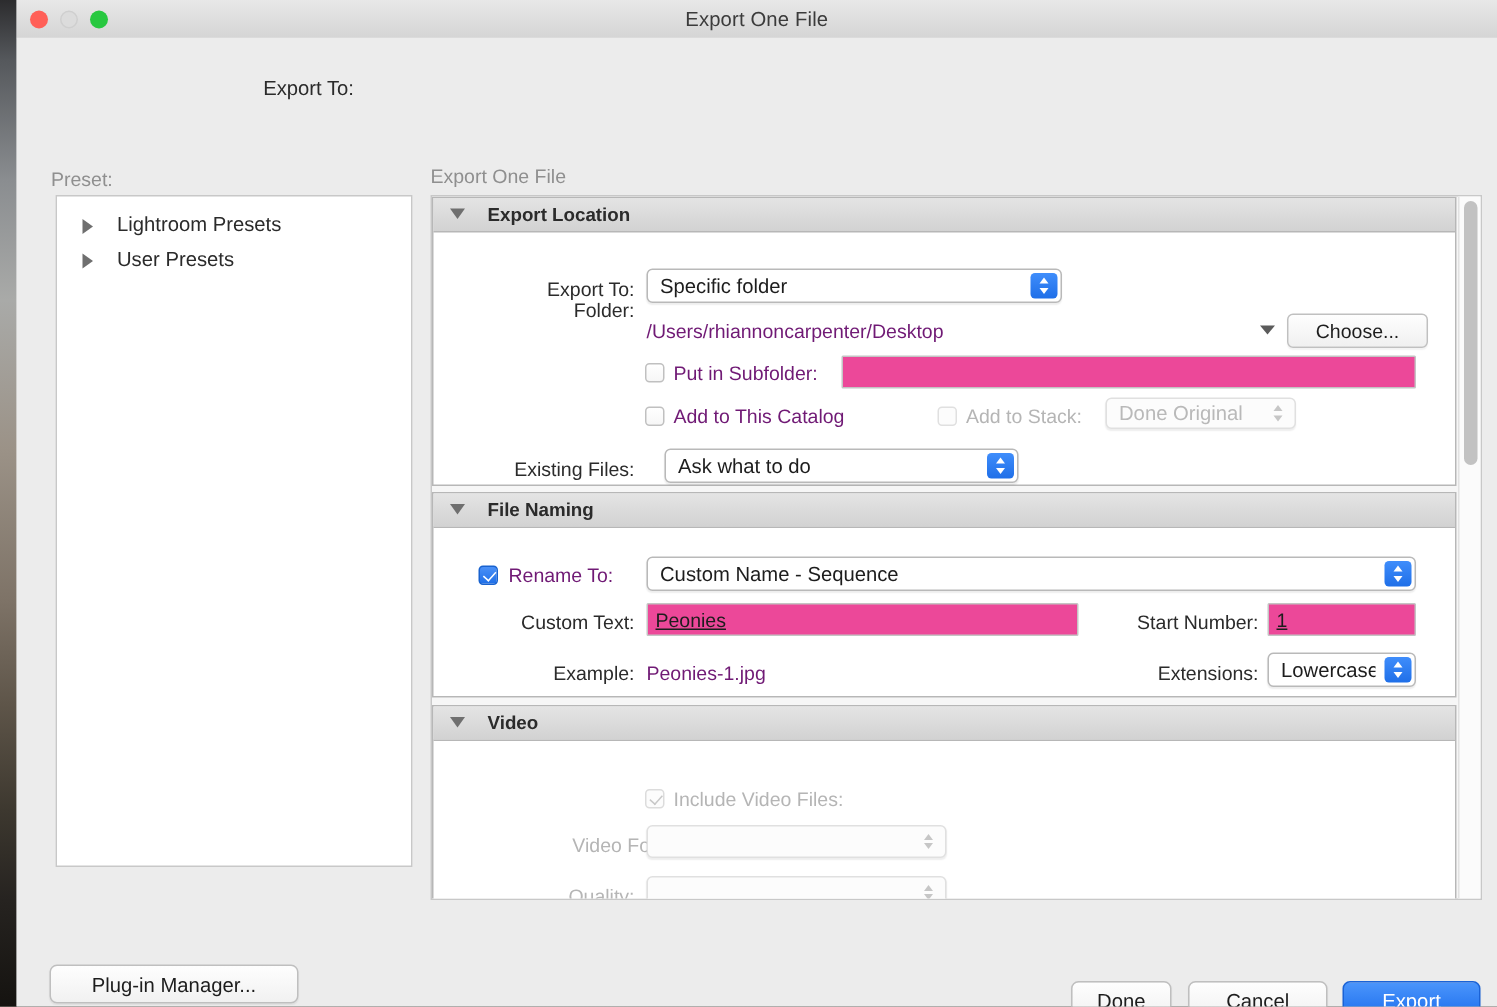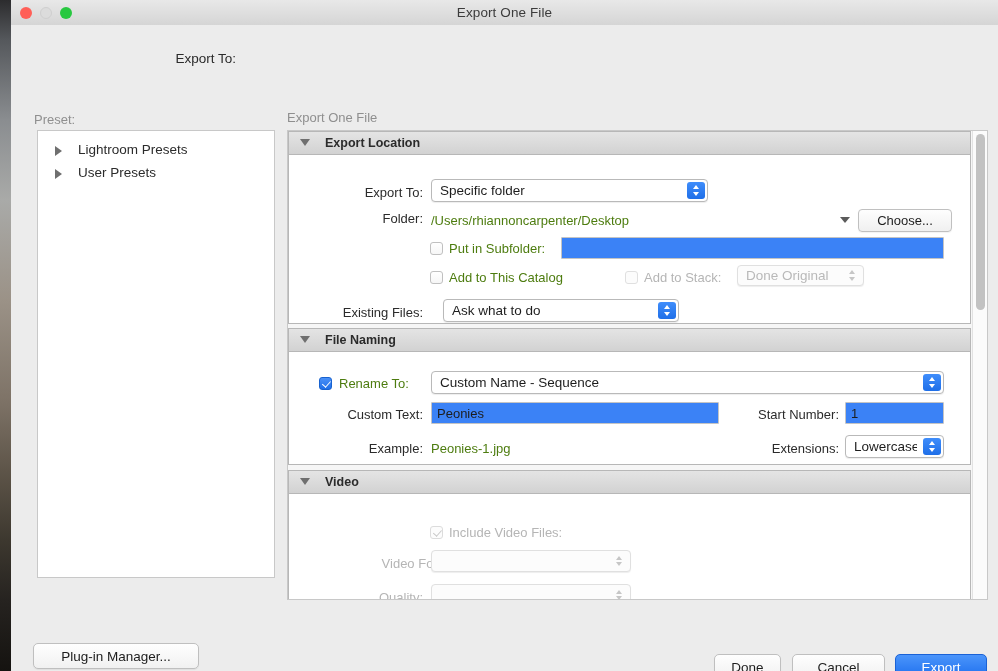--- a/index.html
+++ b/index.html
@@ -177,31 +177,32 @@
   
   .lbl {
     position: absolute;
     font-size: 13px; color: #2b2b2b;
     text-align: right;
     white-space: nowrap;
   }
   .lbl.dim { color: #b5b5b5; }
   .val {
     position: absolute;
-    font-size: 13px; color: #4d7c0f;
+    font-size: 13px; color: #701a75;
     white-space: nowrap;
   }
   .tfield {
     position: absolute;
-    background: #3b82f6;
+    background: #ec4899;
     border: 1px solid #c4c4c4; box-sizing: border-box;
     border-radius: 1px;
     font-size: 13px; color: #1d1d1d;
     display: flex; align-items: center;
     padding-left: 5px;
+    text-decoration: underline;
   }
 
   .cbox {
     position: absolute;
     width: 13px; height: 13px;
     border: 1px solid #c0c0c0; box-sizing: border-box;
     border-radius: 3px;
     background: linear-gradient(to bottom, #ffffff, #f6f6f6);
   }
   .cbox.checked {
@@ -319,21 +320,21 @@
 
             <div class="lbl" style="left:0px; top:30px; width:134px;">Export To:</div>
             <div class="popup" style="left:142px; top:24px; width:277px; height:23px;">
               <span class="pp-text">Specific folder</span>
               <span class="pp-arrows">
                 <i class="up"></i>
                   <i class="down"></i>
               </span>
             </div>
 
-            <div class="lbl" style="left:0px; top:56px; width:134px;">Folder:</div>
+            <div class="lbl" style="left:0px; top:44px; width:134px;">Folder:</div>
             <div class="val" style="left:142px; top:58px;">/Users/rhiannoncarpenter/Desktop</div>
             <span class="menu-tri" style="left:551px; top:62px;"></span>
             <div class="pushbtn" style="left:569px; top:54px; width:94px; height:23px;">Choose...</div>
 
             <span class="cbox" style="left:141px; top:87px;"></span>
             <div class="val" style="left:160px; top:86px;">Put in Subfolder:</div>
             <div class="tfield" style="left:272px; top:82px; width:383px; height:22px;"></div>
 
             <span class="cbox" style="left:141px; top:116px;"></span>
             <div class="val" style="left:160px; top:115px;">Add to This Catalog</div>

